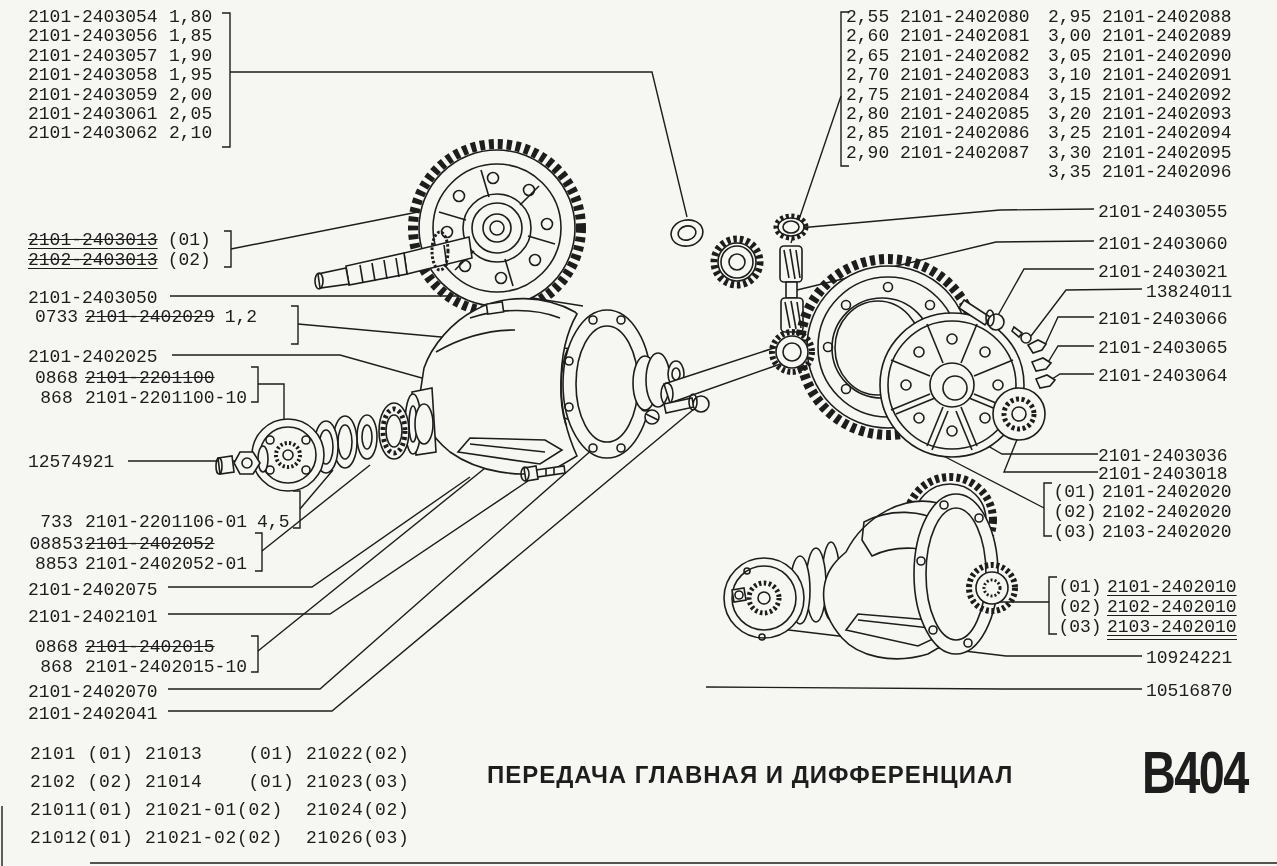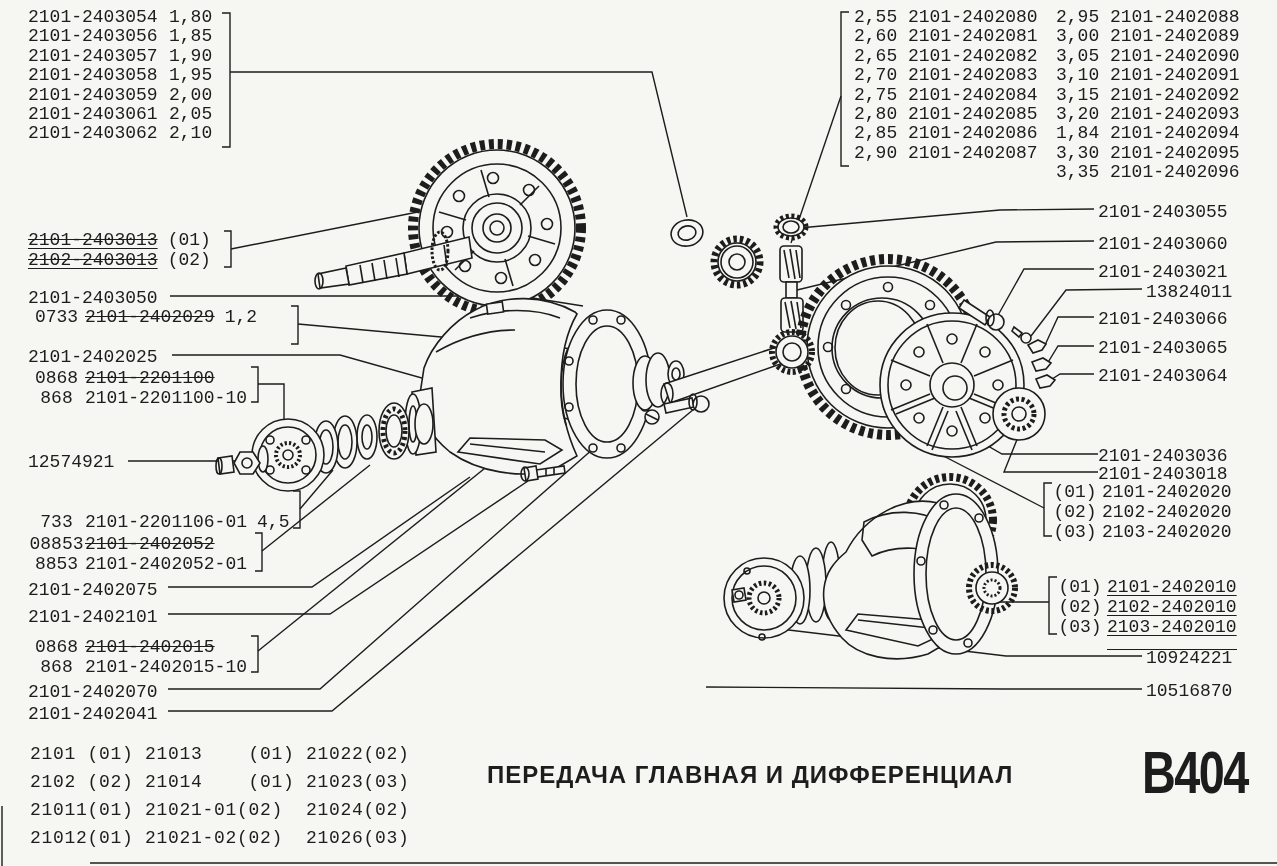--- a/index.html
+++ b/index.html
@@ -9,24 +9,24 @@
   .s{fill:none;stroke:#1d1d1d;stroke-width:1.6;}
   .sf{fill:#f6f6f2;stroke:#1d1d1d;stroke-width:1.6;}
   .ln{fill:none;stroke:#1d1d1d;stroke-width:1.4;}
   .lbl{position:absolute;font-size:18px;line-height:20px;white-space:nowrap;text-align:center;}
   .pre{display:inline-block;width:57px;}
   .pre4{display:inline-block;width:54px;}
   .note{margin-left:10px;}
   .strike{text-decoration:line-through;}
   .ul{text-decoration:underline;text-underline-offset:3px;}
   .strike.ul{text-decoration:underline line-through;text-underline-offset:3px;}
-  .dbl{border-bottom:1.6px solid #1d1d1d;padding-bottom:12px;text-decoration:underline;}
+  .dbl{border-bottom:1.6px solid #1d1d1d;padding-bottom:2px;text-decoration:underline;}
   .listrow{font-size:18px;line-height:19.4px;white-space:nowrap;}
   .tlp{display:inline-block;width:141px;}
-  .val{display:inline-block;width:54px;margin-left:8px;}
+  .val{display:inline-block;width:54px;}
   .tbl{position:absolute;font-size:18px;letter-spacing:0.7px;white-space:pre;}
   #title{position:absolute;left:478px;top:761px;font-family:"Liberation Sans","DejaVu Sans",sans-serif;
          font-weight:700;font-size:24px;letter-spacing:1px;margin-left:9px;}
   #code{position:absolute;left:1142px;top:738px;font-family:"Liberation Sans","DejaVu Sans",sans-serif;
         font-weight:700;font-size:60px;letter-spacing:-2px;transform:scaleX(.78);transform-origin:left top;}
   .col{position:absolute;}
 </style>
 </head>
 <body>
 
@@ -344,21 +344,21 @@
   <div class="listrow"><span class="val">2,85</span><span>2101-2402086</span></div>
   <div class="listrow"><span class="val">2,90</span><span>2101-2402087</span></div>
 </div>
 <div class="col" style="left:1048px;top:8px">
   <div class="listrow"><span class="val">2,95</span><span>2101-2402088</span></div>
   <div class="listrow"><span class="val">3,00</span><span>2101-2402089</span></div>
   <div class="listrow"><span class="val">3,05</span><span>2101-2402090</span></div>
   <div class="listrow"><span class="val">3,10</span><span>2101-2402091</span></div>
   <div class="listrow"><span class="val">3,15</span><span>2101-2402092</span></div>
   <div class="listrow"><span class="val">3,20</span><span>2101-2402093</span></div>
-  <div class="listrow"><span class="val">1,84</span><span>2101-2402094</span></div>
+  <div class="listrow"><span class="val">3,25</span><span>2101-2402094</span></div>
   <div class="listrow"><span class="val">3,30</span><span>2101-2402095</span></div>
   <div class="listrow"><span class="val">3,35</span><span>2101-2402096</span></div>
 </div>
 
 <div class="lbl" style="left:28px;top:230px"><span class="strike ul">2101-2403013</span><span class="note">(01)</span></div>
 <div class="lbl" style="left:28px;top:250px"><span class="strike ul">2102-2403013</span><span class="note">(02)</span></div>
 <div class="lbl" style="left:28px;top:288px"><span>2101-2403050</span></div>
 <div class="lbl" style="left:28px;top:307px"><span class="pre">0733</span><span class="strike">2101-2402029</span><span class="note">1,2</span></div>
 <div class="lbl" style="left:28px;top:347px"><span>2101-2402025</span></div>
 <div class="lbl" style="left:28px;top:368px"><span class="pre">0868</span><span class="strike">2101-2201100</span></div>

